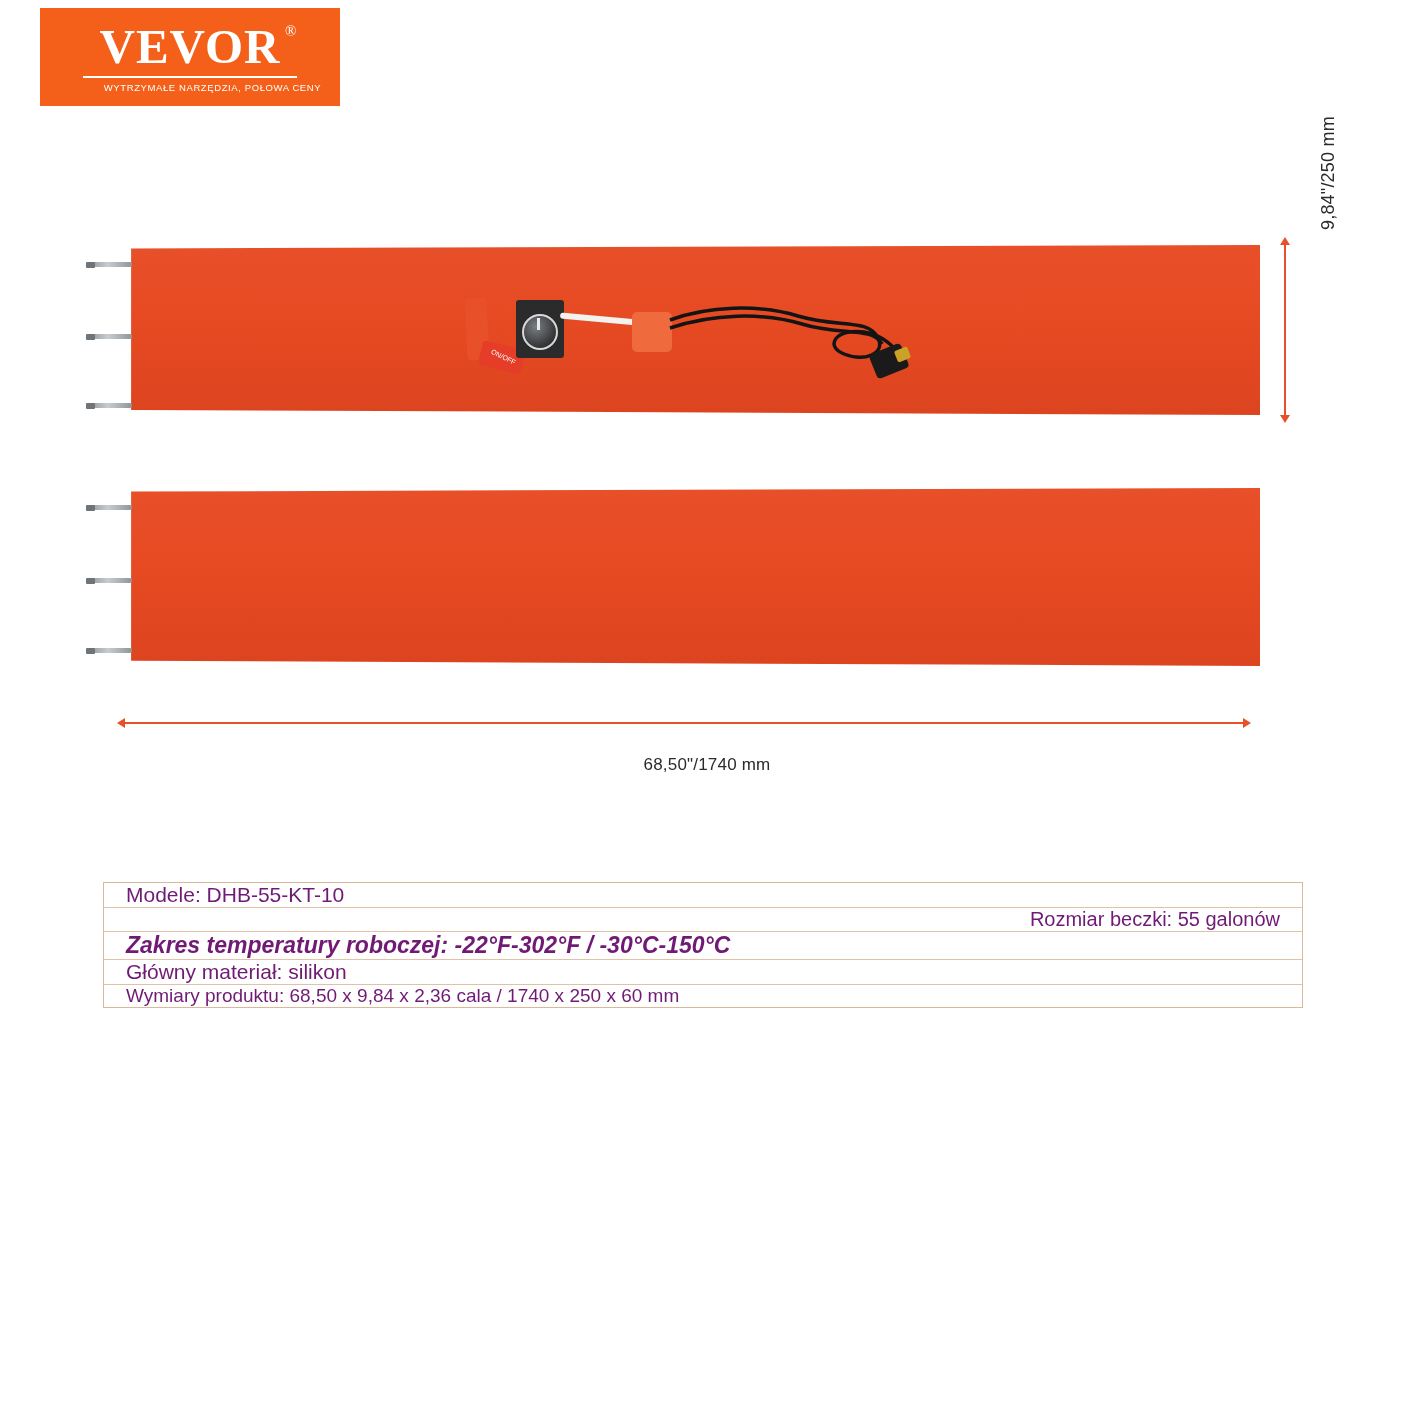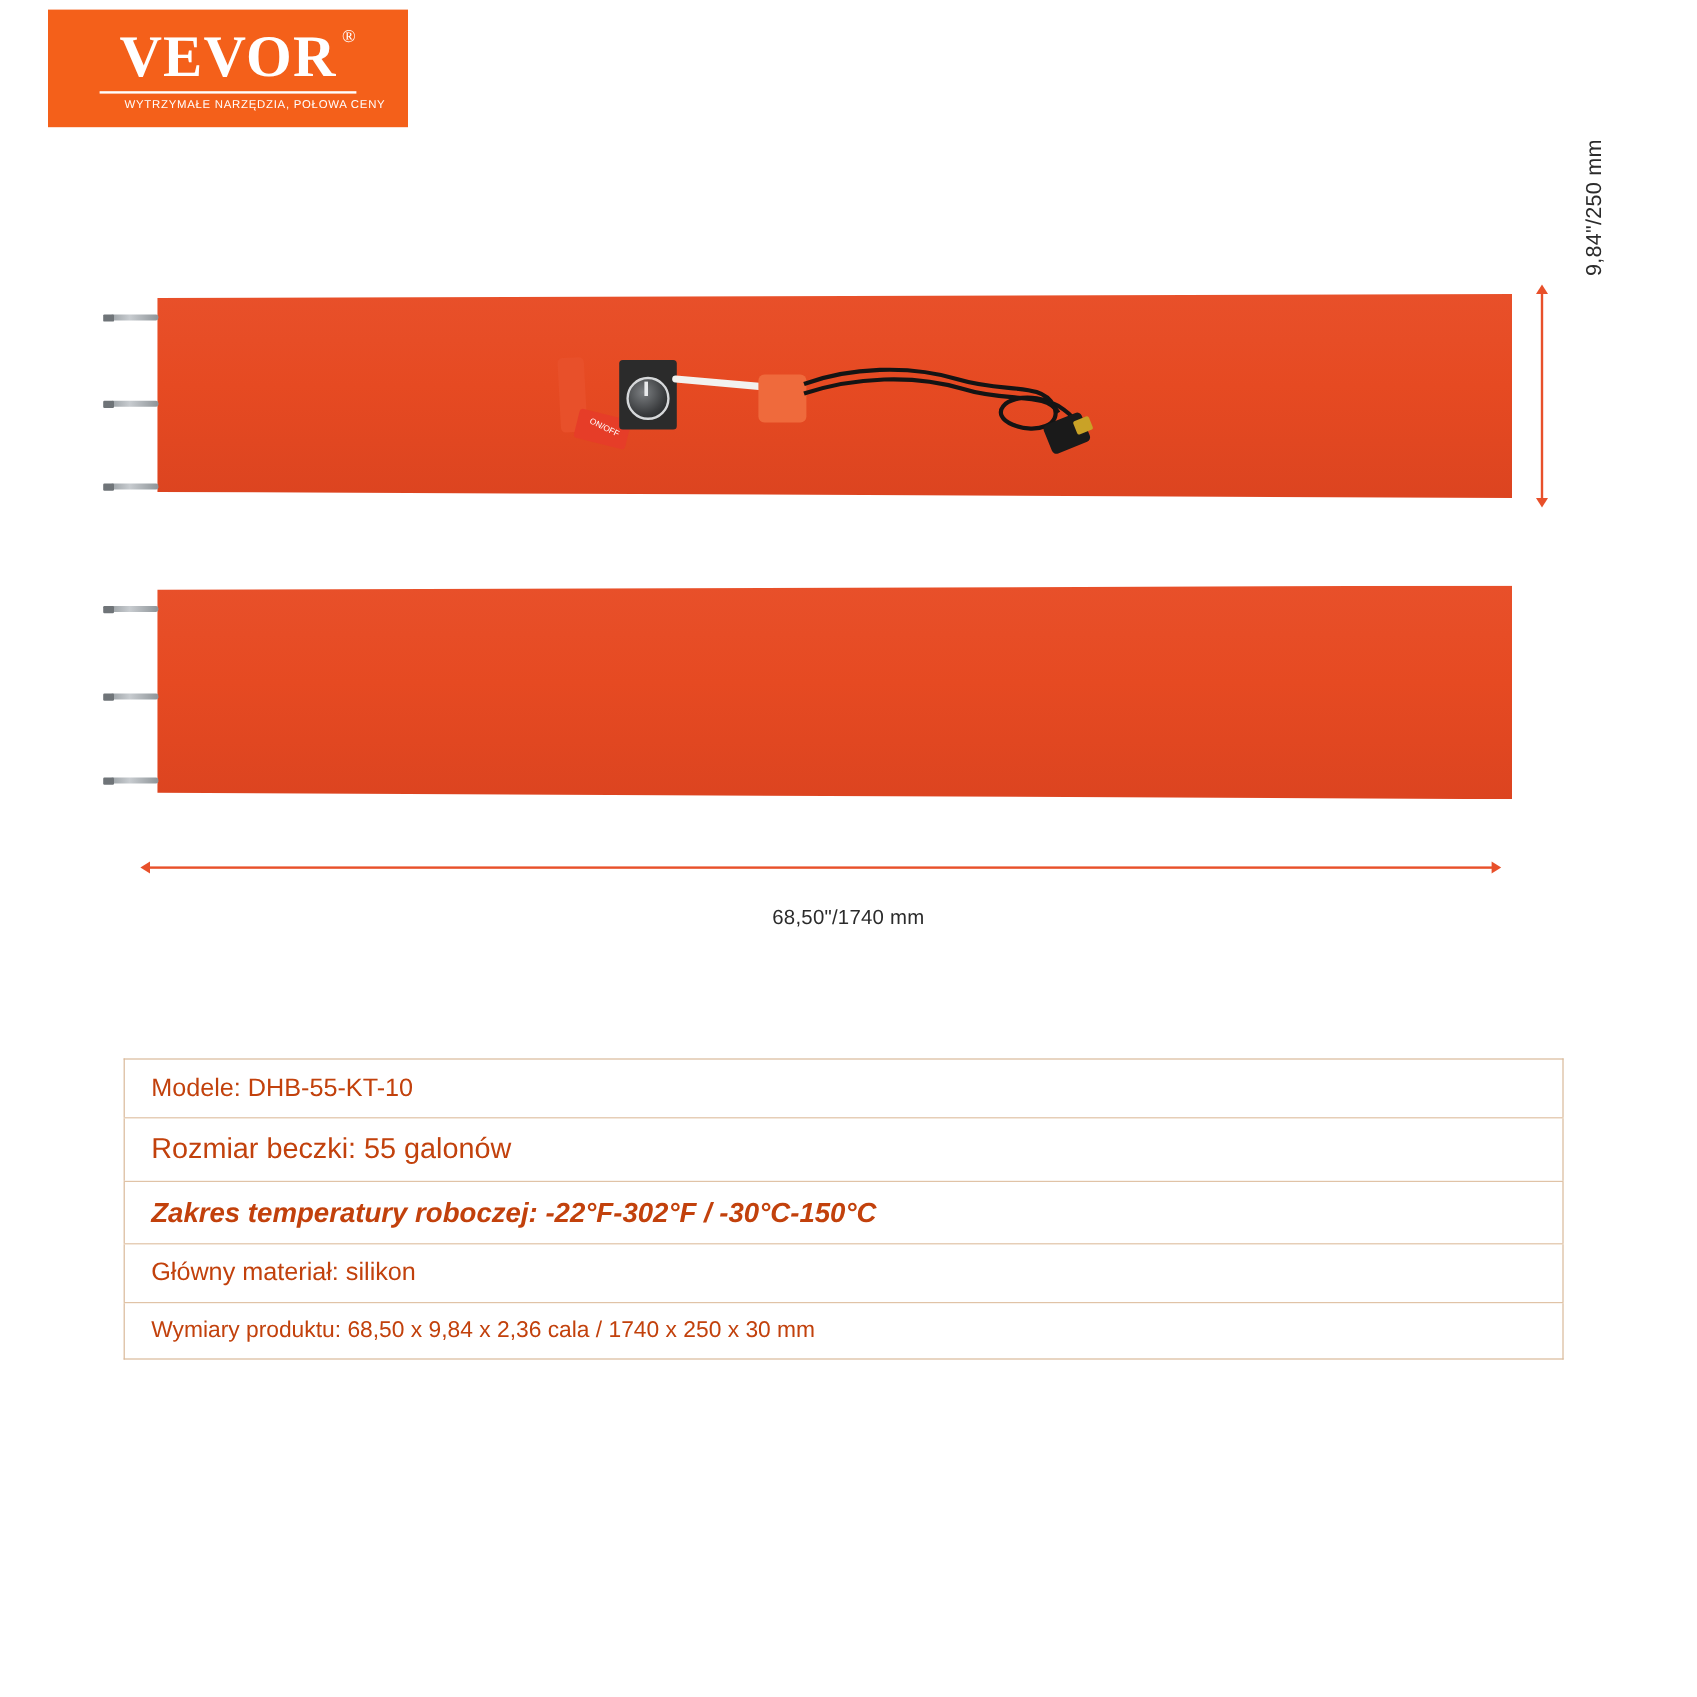--- a/index.html
+++ b/index.html
@@ -257,29 +257,29 @@
   .spec-table {
     position: absolute;
     left: 103px;
     top: 882px;
     width: 1200px;
     border: 1px solid #d9b99a;
     border-collapse: collapse;
   }
   .spec-table tr td {
     border-bottom: 1px solid #e0c3a6;
-    padding: 12px 22px;
-    color: #c2410c;
+    padding: 0 22px;
+    color: #701a75;
     white-space: nowrap;
   }
   .spec-table tr:last-child td { border-bottom: none; }
 
   .sz-20 { font-size: 21px; }
   .sz-22 { font-size: 23px; }
-  .sz-23 { font-size: 24px; }
+  .sz-23 { font-size: 20px; text-align: right; }
   .sz-18 { font-size: 19px; }
   .hl {
     color: #e0551f;
     font-weight: bold;
     font-style: italic;
   }
 </style>
 </head>
 <body>
 
@@ -337,16 +337,16 @@
     <tr>
       <td class="sz-23">Rozmiar beczki: 55 galonów</td>
     </tr>
     <tr>
       <td class="sz-22 hl">Zakres temperatury roboczej: -22°F-302°F / -30°C-150°C</td>
     </tr>
     <tr>
       <td class="sz-20">Główny materiał: silikon</td>
     </tr>
     <tr>
-      <td class="sz-18">Wymiary produktu: 68,50 x 9,84 x 2,36 cala / 1740 x 250 x 30 mm</td>
+      <td class="sz-18">Wymiary produktu: 68,50 x 9,84 x 2,36 cala / 1740 x 250 x 60 mm</td>
     </tr>
   </tbody>
 </table>
 
 </body></html>

